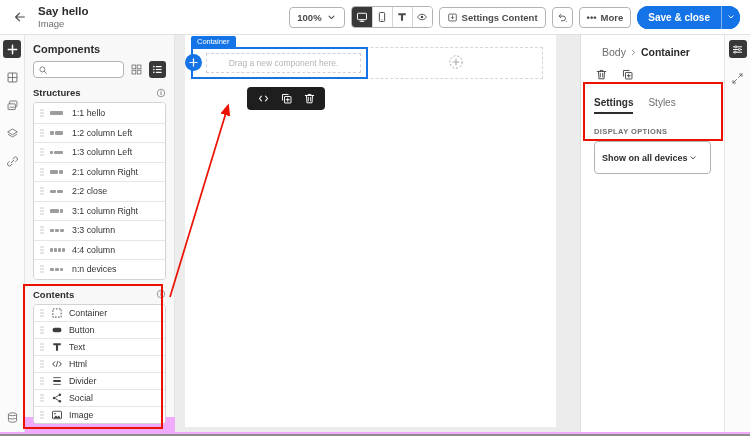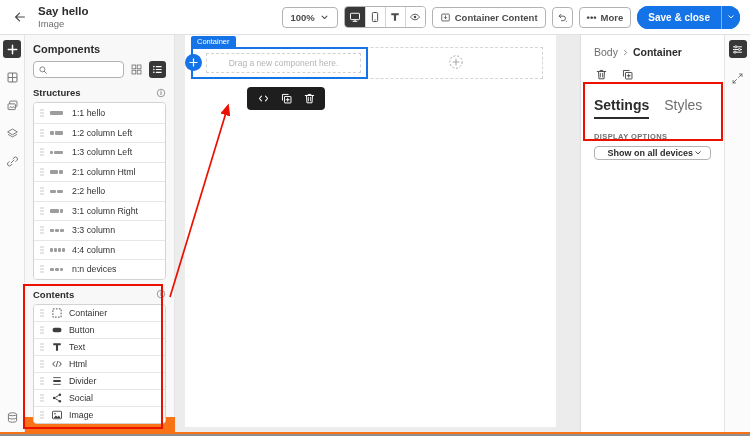--- a/index.html
+++ b/index.html
@@ -1,17 +1,17 @@
 <!DOCTYPE html>
 <html style="--accent: #1473e6; --red: #eb1000; --dark: #383838;"><head>
 <meta charset="utf-8">
 <style>
   * { margin:0; padding:0; box-sizing:border-box; }
   html,body { width:750px; height:436px; background:#fff; font-family:"Liberation Sans", sans-serif; color:#2c2c2c; }
-  .app { position:relative; width:750px; height:436px; overflow:hidden; background:#f97316; border-bottom:2px solid #8e8e8e; }
+  .app { position:relative; width:750px; height:436px; overflow:hidden; background:#f0abfc; border-bottom:2px solid #8e8e8e; }
   svg { display:block; }
   .ic { display:inline-flex; align-items:center; justify-content:center; }
   .ic svg { width:13px; height:13px; }
 
   
   .topbar { position:absolute; top:0; left:0; right:0; height:35px; background:#fff; border-bottom:1px solid #e1e1e1; display:flex; align-items:center; padding:0 10px; z-index:10; }
   .back-btn { width:20px; height:20px; border:none; background:none; color:#4b4b4b; cursor:pointer; display:flex; align-items:center; justify-content:center; }
   .back-btn svg { width:14px; height:14px; }
   .titleblock { margin-left:8px; }
   .title { font-size:11.5px; font-weight:bold; line-height:13px; }
@@ -72,31 +72,31 @@
   .drag-plus { position:absolute; left:0; top:19px; width:17px; height:17px; border-radius:50%; background:var(--accent); color:#fff; display:flex; align-items:center; justify-content:center; z-index:4; cursor:grab; border:none; }
   .drag-plus svg { width:11px; height:11px; }
   .crosshair { position:absolute; left:263px; top:19px; width:16px; height:16px; color:#a9a9a9; cursor:pointer; background:none; border:none; }
   .crosshair svg { width:16px; height:16px; }
   .canvas-toolbar { position:absolute; left:62px; top:52px; height:23px; padding:0 9px; background:#1e1e1e; border-radius:4px; display:flex; align-items:center; gap:9px; z-index:4; }
   .ct-btn { border:none; background:none; color:#fff; width:14px; height:14px; display:flex; align-items:center; justify-content:center; cursor:pointer; }
   .ct-btn svg { width:13px; height:13px; }
 
   
   .inspector { position:absolute; top:35px; left:580px; width:144px; bottom:2px; background:#fff; border-left:1px solid #ddd; padding:11px 13px 0; z-index:5; }
-  .crumb { display:flex; align-items:center; gap:3px; font-size:10.5px; color:#6e6e6e; }
+  .crumb { display:flex; align-items:center; gap:3px; font-size:10.5px; color:#6e6e6e;margin-left:8px; }
   .crumb .sep svg { width:9px; height:9px; }
   .crumb-current { color:#2c2c2c; font-weight:bold; }
   .insp-actions { display:flex; gap:11px; margin-top:9px; }
   .insp-act { border:none; background:none; color:#4b4b4b; width:15px; height:15px; cursor:pointer; display:flex; align-items:center; justify-content:center; }
   .insp-act svg { width:13px; height:13px; }
-  .tabs { display:flex; gap:15px; margin-top:15px; font-size:14px; }
+  .tabs { display:flex; gap:15px; margin-top:15px; font-size:10px; }
   .tab { padding-bottom:4px; color:#6e6e6e; cursor:pointer; border-bottom:2px solid transparent; }
   .tab.active { color:#2c2c2c; font-weight:bold; border-bottom-color:#2c2c2c; }
   .display-label { margin-top:13px; font-size:7.5px; font-weight:bold; letter-spacing:.4px; color:#6e6e6e; }
-  .select { margin-top:5px; width:100%; height:14px; border:1px solid #b3b3b3; border-radius:4px; background:#fff; display:flex; align-items:center; justify-content:flex-end; padding:0 7px; font-size:9px; font-weight:bold; color:#2c2c2c; cursor:pointer; }
+  .select { margin-top:5px; width:100%; height:33px; border:1px solid #b3b3b3; border-radius:4px; background:#fff; display:flex; align-items:center; justify-content:flex-start; padding:0 7px; font-size:9px; font-weight:bold; color:#2c2c2c; cursor:pointer; }
   .select svg { width:10px; height:10px; color:#4b4b4b; }
 
   
   .right-rail { position:absolute; top:35px; left:724px; right:0; bottom:2px; background:#fbfbfb; border-left:1px solid #e4e4e4; display:flex; flex-direction:column; align-items:center; padding-top:5px; gap:11px; z-index:5; }
 
   
   .annotation-box { position:absolute; border:2px solid var(--red); pointer-events:none; z-index:40; }
   .box-contents { left:23px; top:284px; width:140px; height:145px; }
   .box-inspector { left:583px; top:82px; width:140px; height:59px; }
   .arrow-overlay { position:absolute; left:0; top:0; width:750px; height:436px; pointer-events:none; z-index:41; }
@@ -160,21 +160,21 @@
             </span>
           </button>
         </div>
       <button class="tb-btn">
         <span class="ic">
             <svg viewBox="0 0 16 16">
               <rect x="2.5" y="3" width="11" height="10" rx="1" stroke="currentColor" stroke-width="1.2" fill="none"></rect>
               <path d="M8 5.5v4M6.2 8l1.8 1.8L9.8 8" stroke="currentColor" stroke-width="1.2" fill="none" stroke-linecap="round" stroke-linejoin="round"></path>
             </svg>
           </span>
-        <span>Container Content</span>
+        <span>Settings Content</span>
       </button>
       <button class="tb-btn sq-btn">
           <span class="ic">
             <svg viewBox="0 0 16 16">
               <path d="M5.5 3.5L3 6l2.5 2.5" stroke="currentColor" stroke-width="1.3" fill="none" stroke-linecap="round" stroke-linejoin="round"></path>
               <path d="M3.5 6H9a3.3 3.3 0 010 6.6H6.5" stroke="currentColor" stroke-width="1.3" fill="none" stroke-linecap="round"></path>
               <path d="M14.3 12.5v1.8h-1.8z" fill="currentColor"></path>
             </svg>
           </span>
         </button>
@@ -361,40 +361,40 @@
                 <circle cx="5.3" cy="8" r=".9"></circle>
                 <circle cx="2.7" cy="12" r=".9"></circle>
                 <circle cx="5.3" cy="12" r=".9"></circle>
               </g>
             </svg>
           </span>
           <span class="glyph">
             <span class="bar" style="width: 8px;"></span>
             <span class="bar" style="width: 4px;"></span>
           </span>
-          <span class="comp-label">2:1 column Html</span>
+          <span class="comp-label">2:1 column Right</span>
         </div>
         <div class="comp-row">
           <span class="ic grip">
             <svg viewBox="0 0 8 16">
               <g fill="currentColor">
                 <circle cx="2.7" cy="4" r=".9"></circle>
                 <circle cx="5.3" cy="4" r=".9"></circle>
                 <circle cx="2.7" cy="8" r=".9"></circle>
                 <circle cx="5.3" cy="8" r=".9"></circle>
                 <circle cx="2.7" cy="12" r=".9"></circle>
                 <circle cx="5.3" cy="12" r=".9"></circle>
               </g>
             </svg>
           </span>
           <span class="glyph">
             <span class="bar" style="width: 6px;"></span>
             <span class="bar" style="width: 6px;"></span>
           </span>
-          <span class="comp-label">2:2 hello</span>
+          <span class="comp-label">2:2 close</span>
         </div>
         <div class="comp-row">
           <span class="ic grip">
             <svg viewBox="0 0 8 16">
               <g fill="currentColor">
                 <circle cx="2.7" cy="4" r=".9"></circle>
                 <circle cx="5.3" cy="4" r=".9"></circle>
                 <circle cx="2.7" cy="8" r=".9"></circle>
                 <circle cx="5.3" cy="8" r=".9"></circle>
                 <circle cx="2.7" cy="12" r=".9"></circle>

